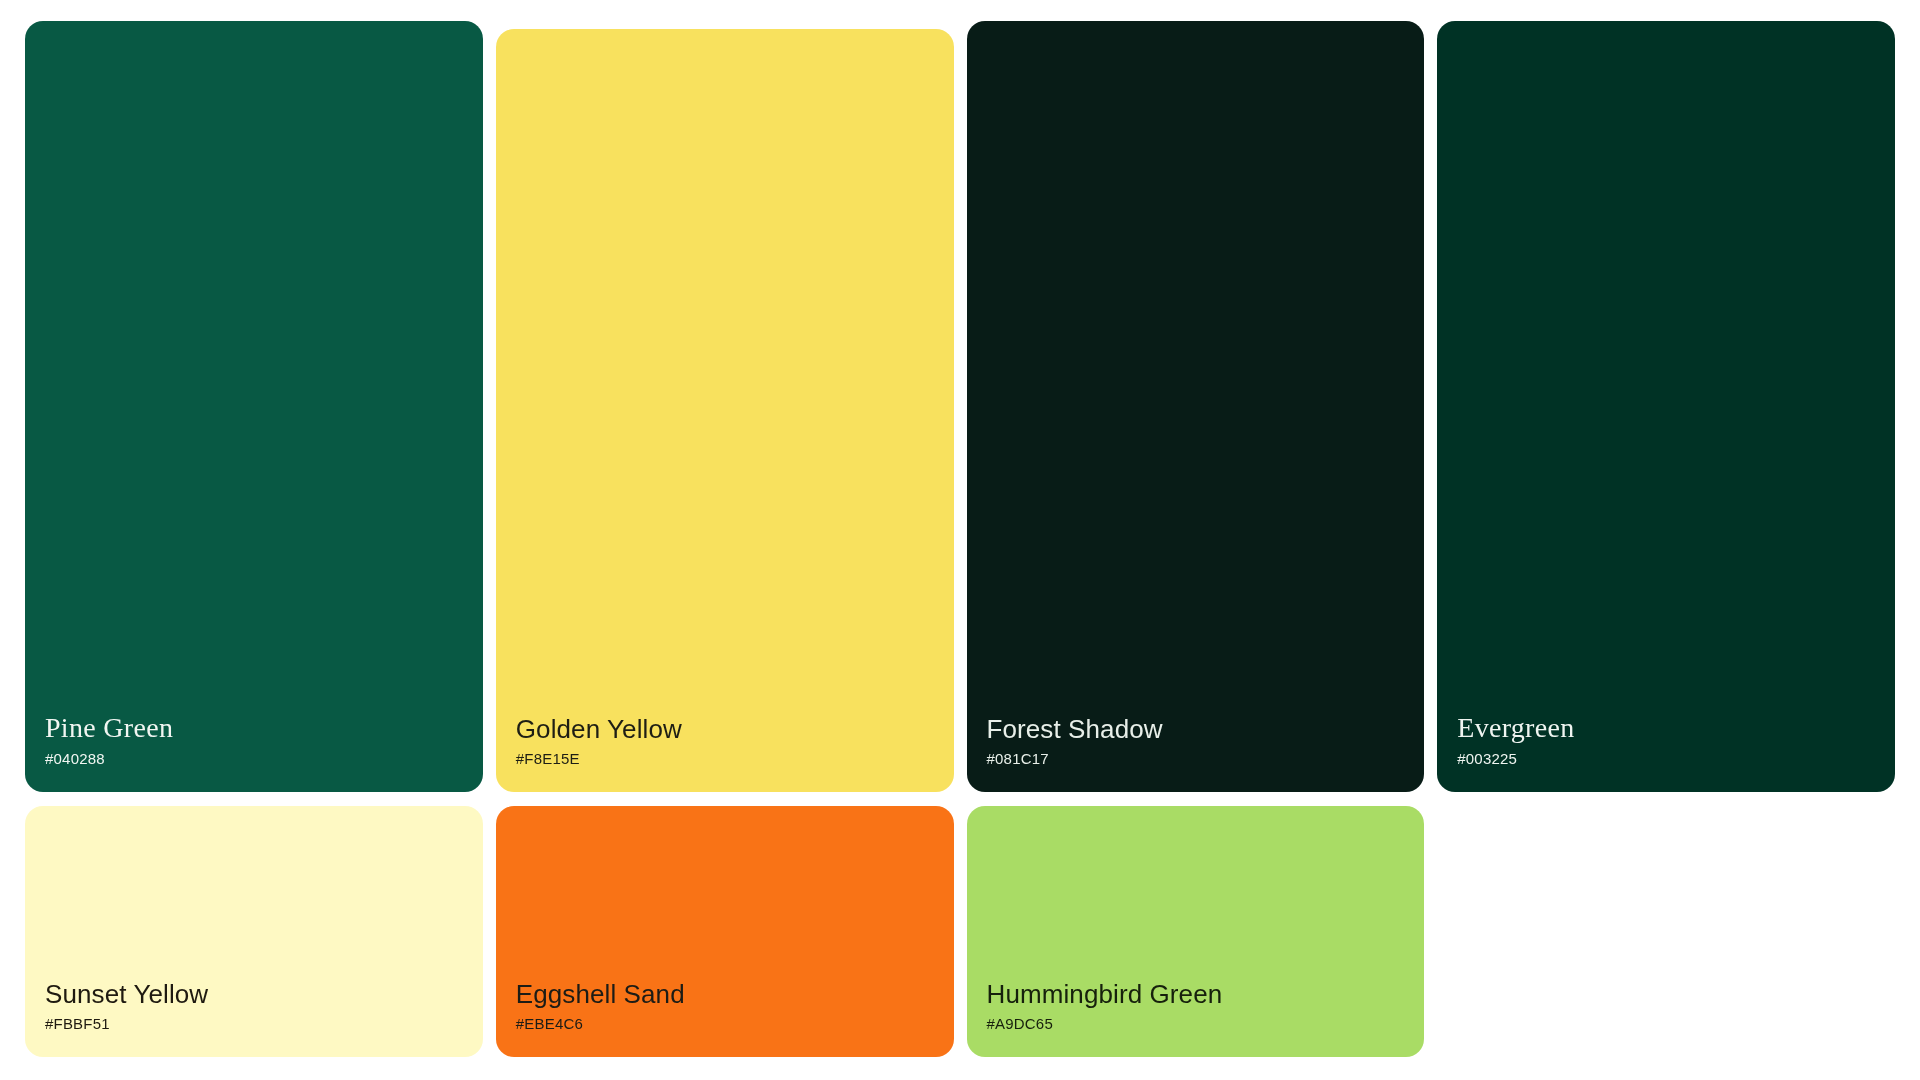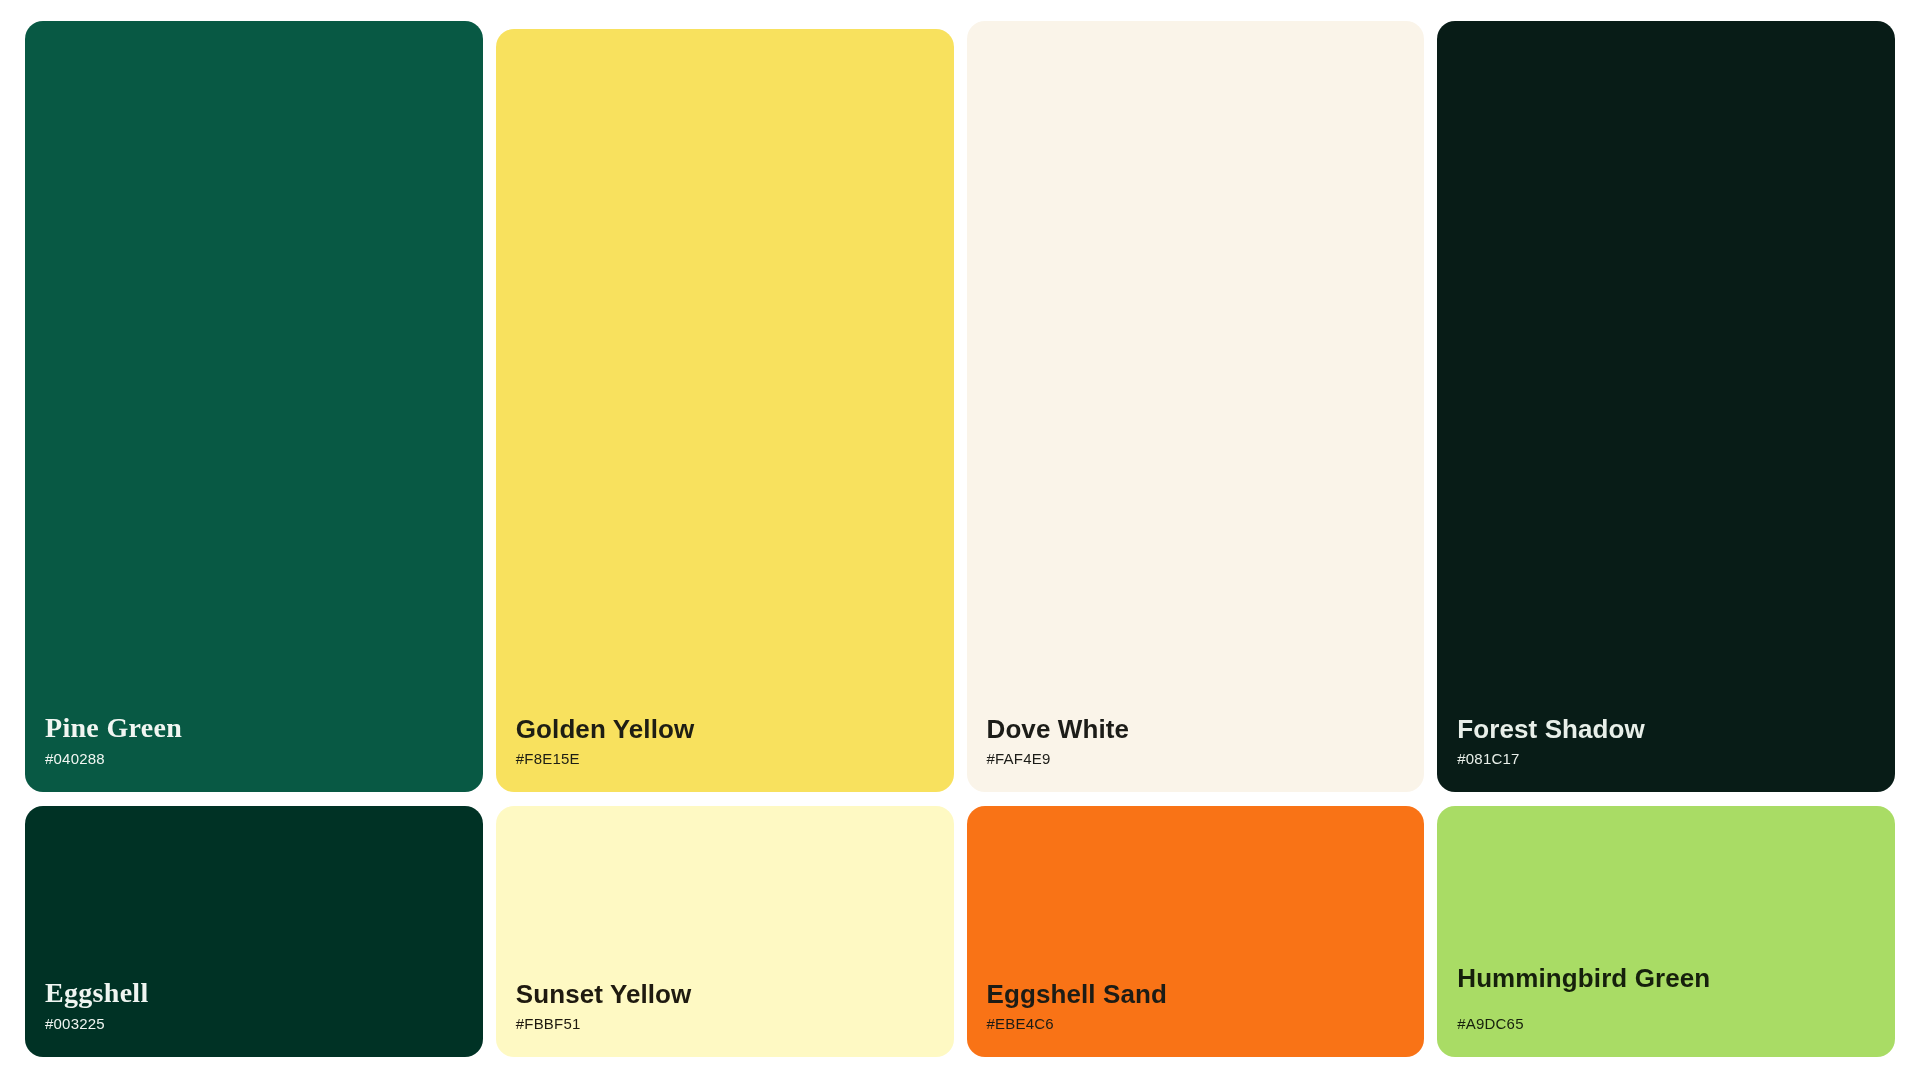--- a/index.html
+++ b/index.html
@@ -34,21 +34,21 @@
     flex-direction: column;
     justify-content: flex-end;
     align-items: flex-start;
     padding: 0 0 22px 20px;
     overflow: hidden;
   }
 
   .swatch-name {
     font-family: "Liberation Sans", sans-serif;
     font-size: 26px;
-    font-weight: 700;
+    font-weight: 400;
     line-height: 1.18;
     letter-spacing: 0.1px;
     white-space: nowrap;
   }
 
   .swatch-hex {
     font-family: "Liberation Sans", sans-serif;
     font-size: 15px;
     font-weight: 400;
     line-height: 1.5;
@@ -69,37 +69,33 @@
 
 <main class="palette-grid" id="palette-grid">
     <div class="swatch-card serif" style="background: rgb(8, 89, 68); color: rgb(241, 246, 242);">
       <div class="swatch-name">Pine Green</div>
       <div class="swatch-hex">#040288</div>
     </div>
     <div class="swatch-card" style="background: rgb(248, 225, 94); color: rgb(30, 30, 20); margin-top: 8px;">
       <div class="swatch-name">Golden Yellow</div>
       <div class="swatch-hex">#F8E15E</div>
     </div>
-    <div class="swatch-card" style="background: rgb(250, 244, 233); color: rgb(28, 28, 24);">
-      <div class="swatch-name">Dove White</div>
-      <div class="swatch-hex">#FAF4E9</div>
-    </div>
     <div class="swatch-card" style="background: rgb(8, 28, 23); color: rgb(232, 239, 233);">
       <div class="swatch-name">Forest Shadow</div>
       <div class="swatch-hex">#081C17</div>
     </div>
     <div class="swatch-card serif" style="background: rgb(0, 50, 37); color: rgb(239, 245, 241);">
-      <div class="swatch-name">Eggshell</div>
+      <div class="swatch-name">Evergreen</div>
       <div class="swatch-hex">#003225</div>
     </div>
     <div class="swatch-card" style="background: #fef9c3; color: rgb(31, 26, 16);">
       <div class="swatch-name">Sunset Yellow</div>
       <div class="swatch-hex">#FBBF51</div>
     </div>
     <div class="swatch-card" style="background: #f97316; color: rgb(28, 28, 22);">
       <div class="swatch-name">Eggshell Sand</div>
       <div class="swatch-hex">#EBE4C6</div>
     </div>
-    <div class="swatch-card" style="background: rgb(169, 220, 101); color: rgb(22, 32, 12); gap: 16px;">
+    <div class="swatch-card" style="background: rgb(169, 220, 101); color: rgb(22, 32, 12);">
       <div class="swatch-name">Hummingbird Green</div>
       <div class="swatch-hex">#A9DC65</div>
     </div>
   </main>
 
 </body></html>

